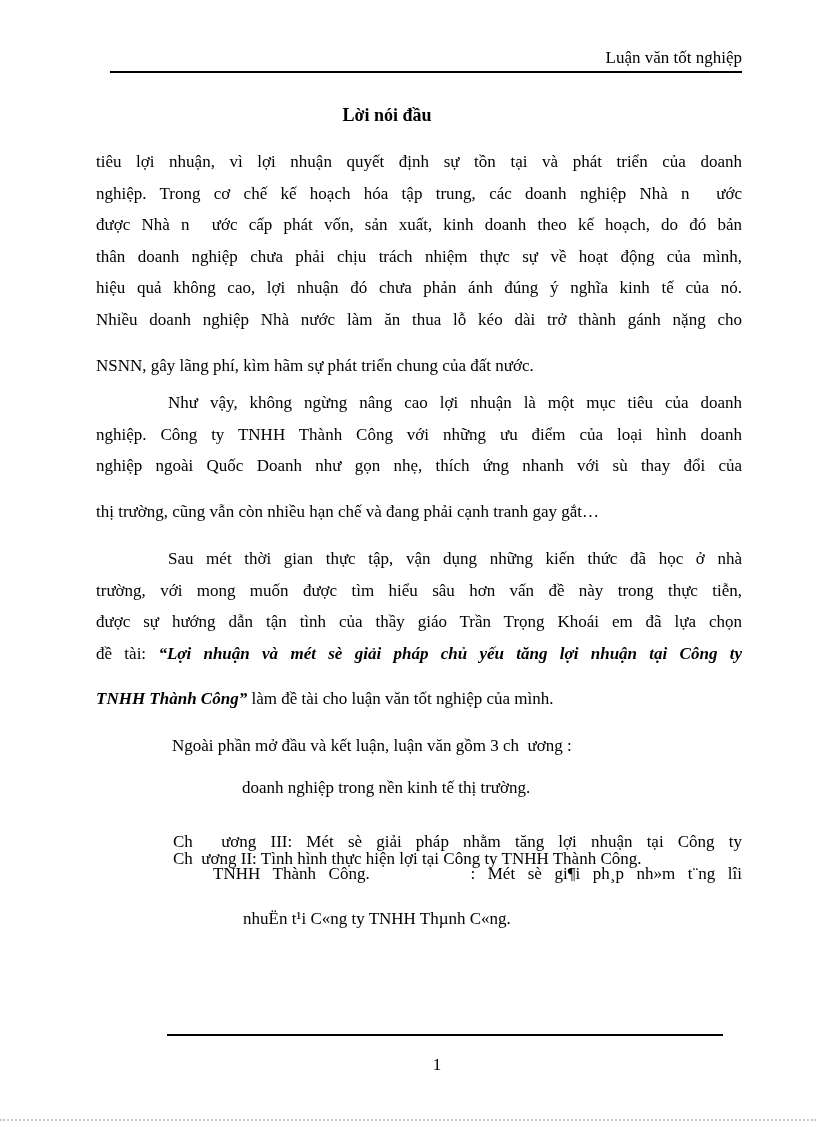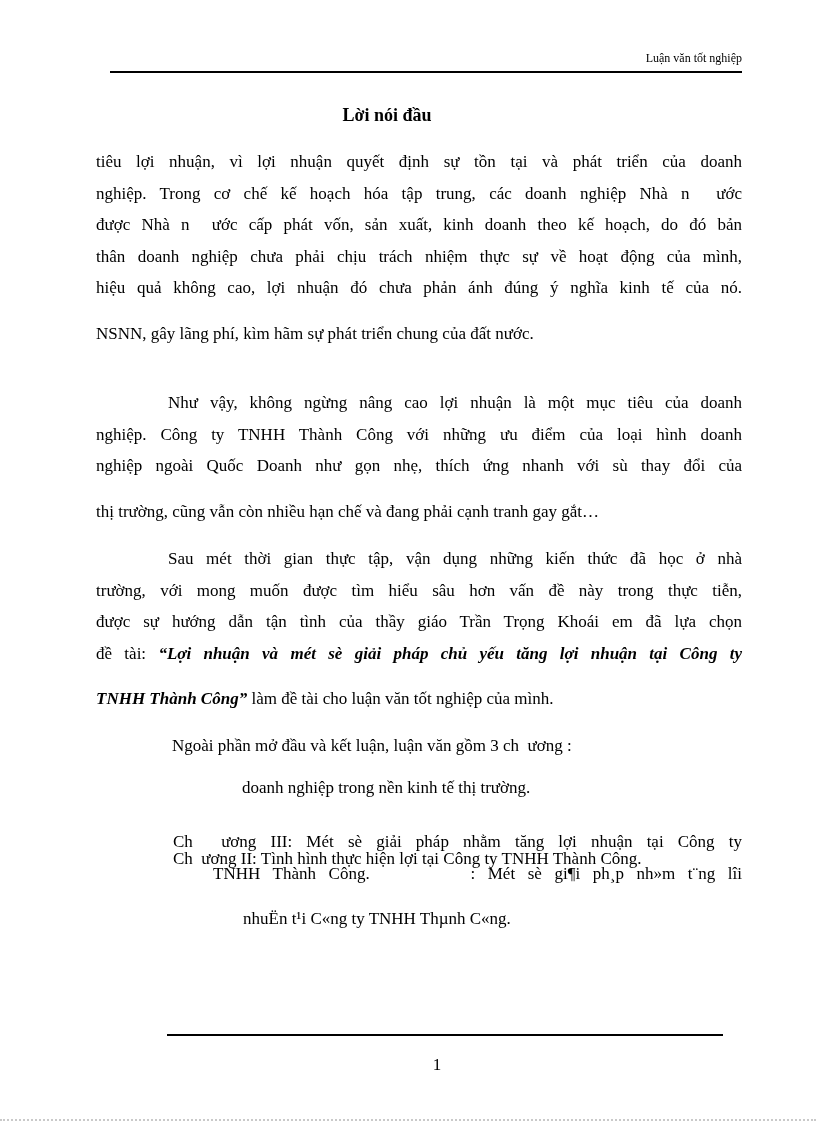--- a/index.html
+++ b/index.html
@@ -8,21 +8,21 @@
     width:816px;height:1123px;
     background:#ffffff;
     font-family:"Liberation Serif","DejaVu Serif",serif;
     color:#000;
     overflow:hidden;
     margin:0 auto;
   }
   .abs{position:absolute;}
   .hdr-text{
     left:96px;top:46px;width:646px;
-    font-size:12px;line-height:24px;
+    font-size:17px;line-height:24px;
     text-align:right;
   }
   .hdr-rule{left:110px;top:71px;width:632px;height:2px;background:#000;}
   .doc-title{
     left:96px;top:98px;width:646px;
     padding-right:64px;box-sizing:border-box;
     font-size:18px;font-weight:bold;
     text-align:center;line-height:34px;
   }
   .para{left:96px;width:646px;font-size:17px;}
@@ -55,20 +55,21 @@
   <div class="abs hdr-rule"></div>
 
   <div class="abs doc-title">Lời nói đầu</div>
 
   <div class="abs para" style="top:146px;">
     <div class="line jline">tiêu lợi nhuận, vì lợi nhuận quyết định sự tồn tại và phát triển của doanh</div>
     <div class="line jline">nghiệp. Trong cơ chế kế hoạch hóa tập trung, các doanh nghiệp Nhà n&nbsp; ước</div>
     <div class="line jline">được Nhà n&nbsp; ước cấp phát vốn, sản xuất, kinh doanh theo kế hoạch, do đó bản</div>
     <div class="line jline">thân doanh nghiệp chưa phải chịu trách nhiệm thực sự về hoạt động của mình,</div>
     <div class="line jline">hiệu quả không cao, lợi nhuận đó chưa phản ánh đúng ý nghĩa kinh tế của nó.</div>
+    <div class="line jline">Nhiều doanh nghiệp Nhà nước làm ăn thua lỗ kéo dài trở thành gánh nặng cho</div>
     <div class="line lline">NSNN, gây lãng phí, kìm hãm sự phát triển chung của đất nước.</div>
   </div>
 
   <div class="abs para" style="top:387px;">
     <div class="line jline ind">Như vậy, không ngừng nâng cao lợi nhuận là một mục tiêu của doanh</div>
     <div class="line jline">nghiệp. Công ty TNHH Thành Công với những ưu điểm của loại hình doanh</div>
     <div class="line jline">nghiệp ngoài Quốc Doanh như gọn nhẹ, thích ứng nhanh với sù thay đổi của</div>
     <div class="line lline">thị trường, cũng vẫn còn nhiều hạn chế và đang phải cạnh tranh gay gắt…</div>
   </div>
 

